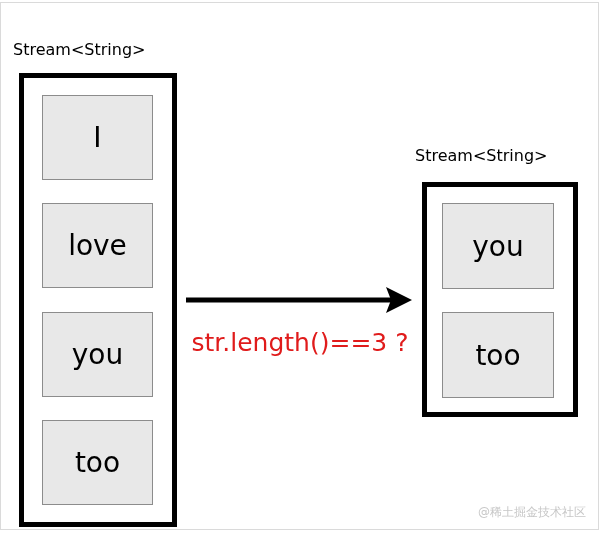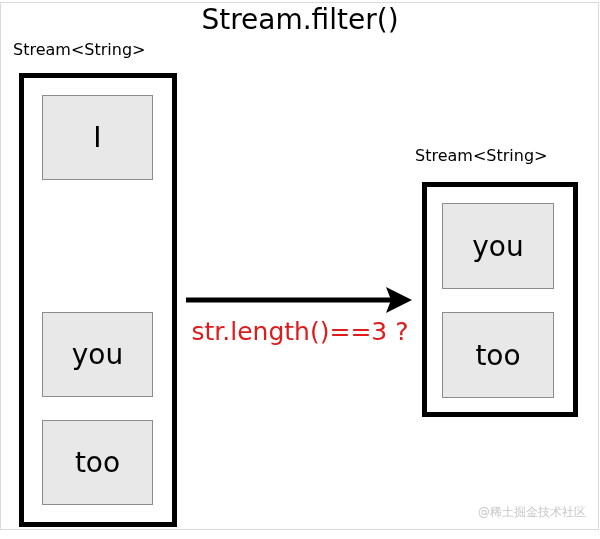--- a/index.html
+++ b/index.html
@@ -30,40 +30,40 @@
     font-size:28px;box-sizing:border-box;
   }
   .box-left .cell{left:18px;width:111px;height:85px;}
   .box-right .cell{left:15px;width:112px;height:86px;}
   .op-label{
     position:absolute;left:201px;top:256px;width:200px;text-align:center;
     font-size:25px;white-space:nowrap;
   }
   .arrow-svg{position:absolute;left:183px;top:284px;pointer-events:none;}
   .predicate{
-    position:absolute;left:185px;top:317px;width:230px;text-align:center;
+    position:absolute;left:185px;top:328px;width:230px;text-align:center;
     font-size:25px;color:#e01b1b;white-space:nowrap;
   }
   .watermark{
     position:absolute;right:14px;top:504px;font-size:12px;color:#c7c7c7;
     white-space:nowrap;
   }
 </style>
 </head>
 <body>
 
 <div class="canvas">
 
   <div class="frame"></div>
 
-  <div class="title">Stream.filter()</div>
 
   <div class="stream-label label-left">Stream&lt;String&gt;</div>
   <div class="stream-box box-left">
     <div class="cell" style="top:17px">I</div>
+    <div class="cell" style="top:125px">love</div>
     <div class="cell" style="top:234px">you</div>
     <div class="cell" style="top:342px">too</div>
   </div>
 
   <svg class="arrow-svg" width="232" height="32" viewBox="0 0 232 32" aria-hidden="true">
     <line x1="3" y1="16" x2="212" y2="16" stroke="#000000" stroke-width="5"></line>
     <polygon points="229,16 203,3 208,16 203,29" fill="#000000"></polygon>
   </svg>
   <div class="predicate">str.length()==3 ?</div>
 

